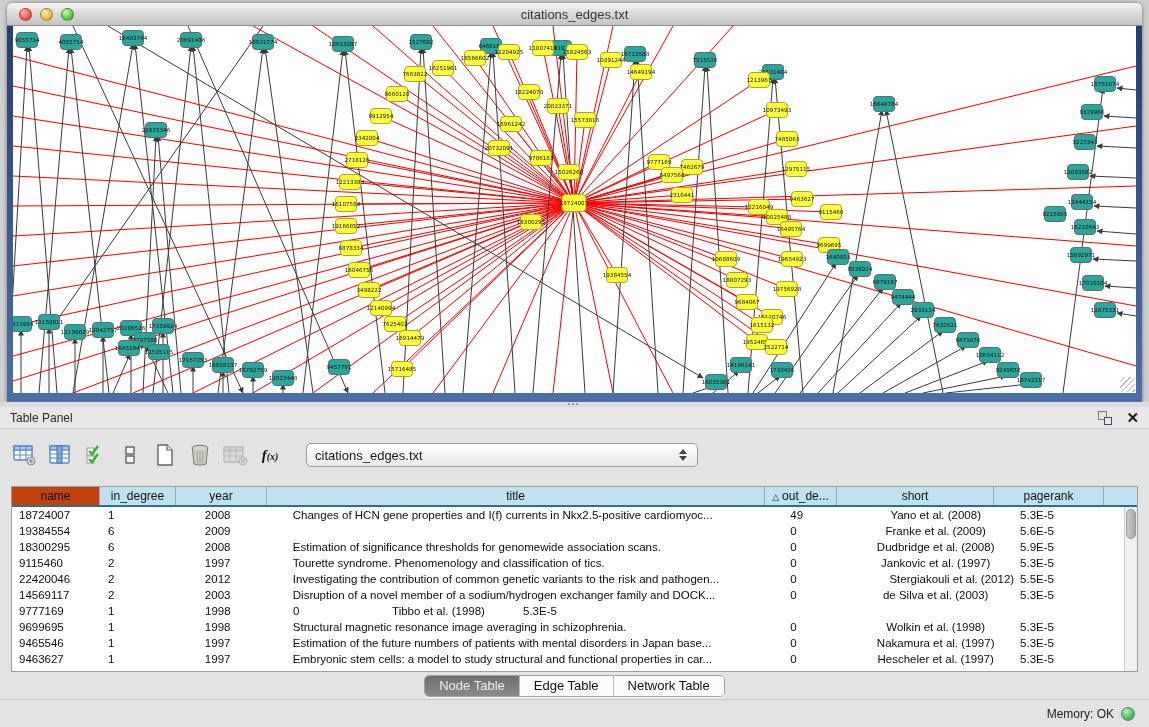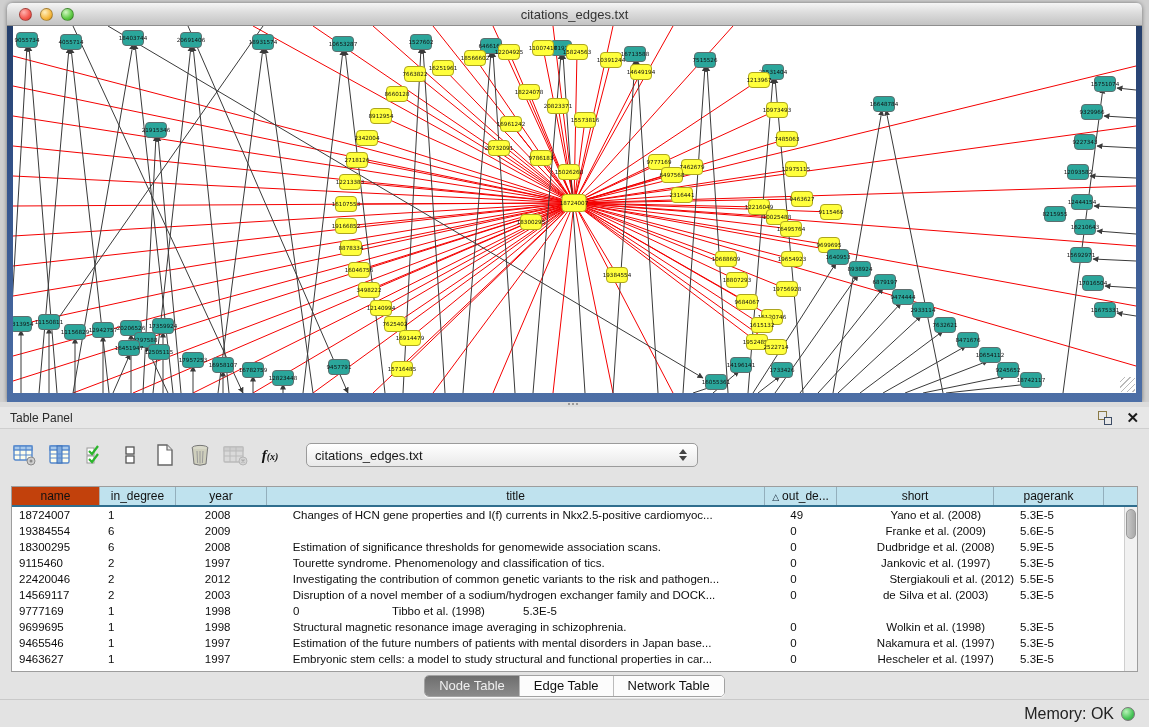--- a/index.html
+++ b/index.html
@@ -71,21 +71,21 @@
 
   .tabs-row { position:absolute; left:0; right:0; top:268px; display:flex; justify-content:center; }
   .seg { display:flex; border:1px solid #a2a2a2; border-radius:5px; overflow:hidden; background:#fcfcfc;
     box-shadow:0 1px 0 rgba(255,255,255,.7); }
   .seg-btn { font-size:13px; padding:2px 14px; height:20px; line-height:16px; color:#111; background:#fcfcfc; border:none; border-right:1px solid #bbb; }
   .seg-btn:last-child { border-right:none; }
   .seg-btn.active { background:linear-gradient(180deg,#6e6e6e,#8b8b8b); color:#efefef; }
 
   .status-bar { position:absolute; left:0; right:0; bottom:0; height:28px; border-top:1px solid #c9c9c9;
     display:flex; align-items:center; justify-content:flex-end; padding-right:14px; gap:7px; background:#e3e3e3; }
-  .status-text { font-size:16px; color:#222; }
+  .status-text { font-size:12px; color:#222; }
   .mem-dot { width:14px; height:14px; border-radius:50%; background:radial-gradient(circle at 35% 30%, #b8f3b8, #47c457 60%, #2e9e40); border:1px solid #777; }
 </style>
 </head>
 <body>
 
 <div class="net-window">
   <div class="titlebar">
     <div class="traffic">
       <div class="light red"></div>
       <div class="light yellow"></div>

